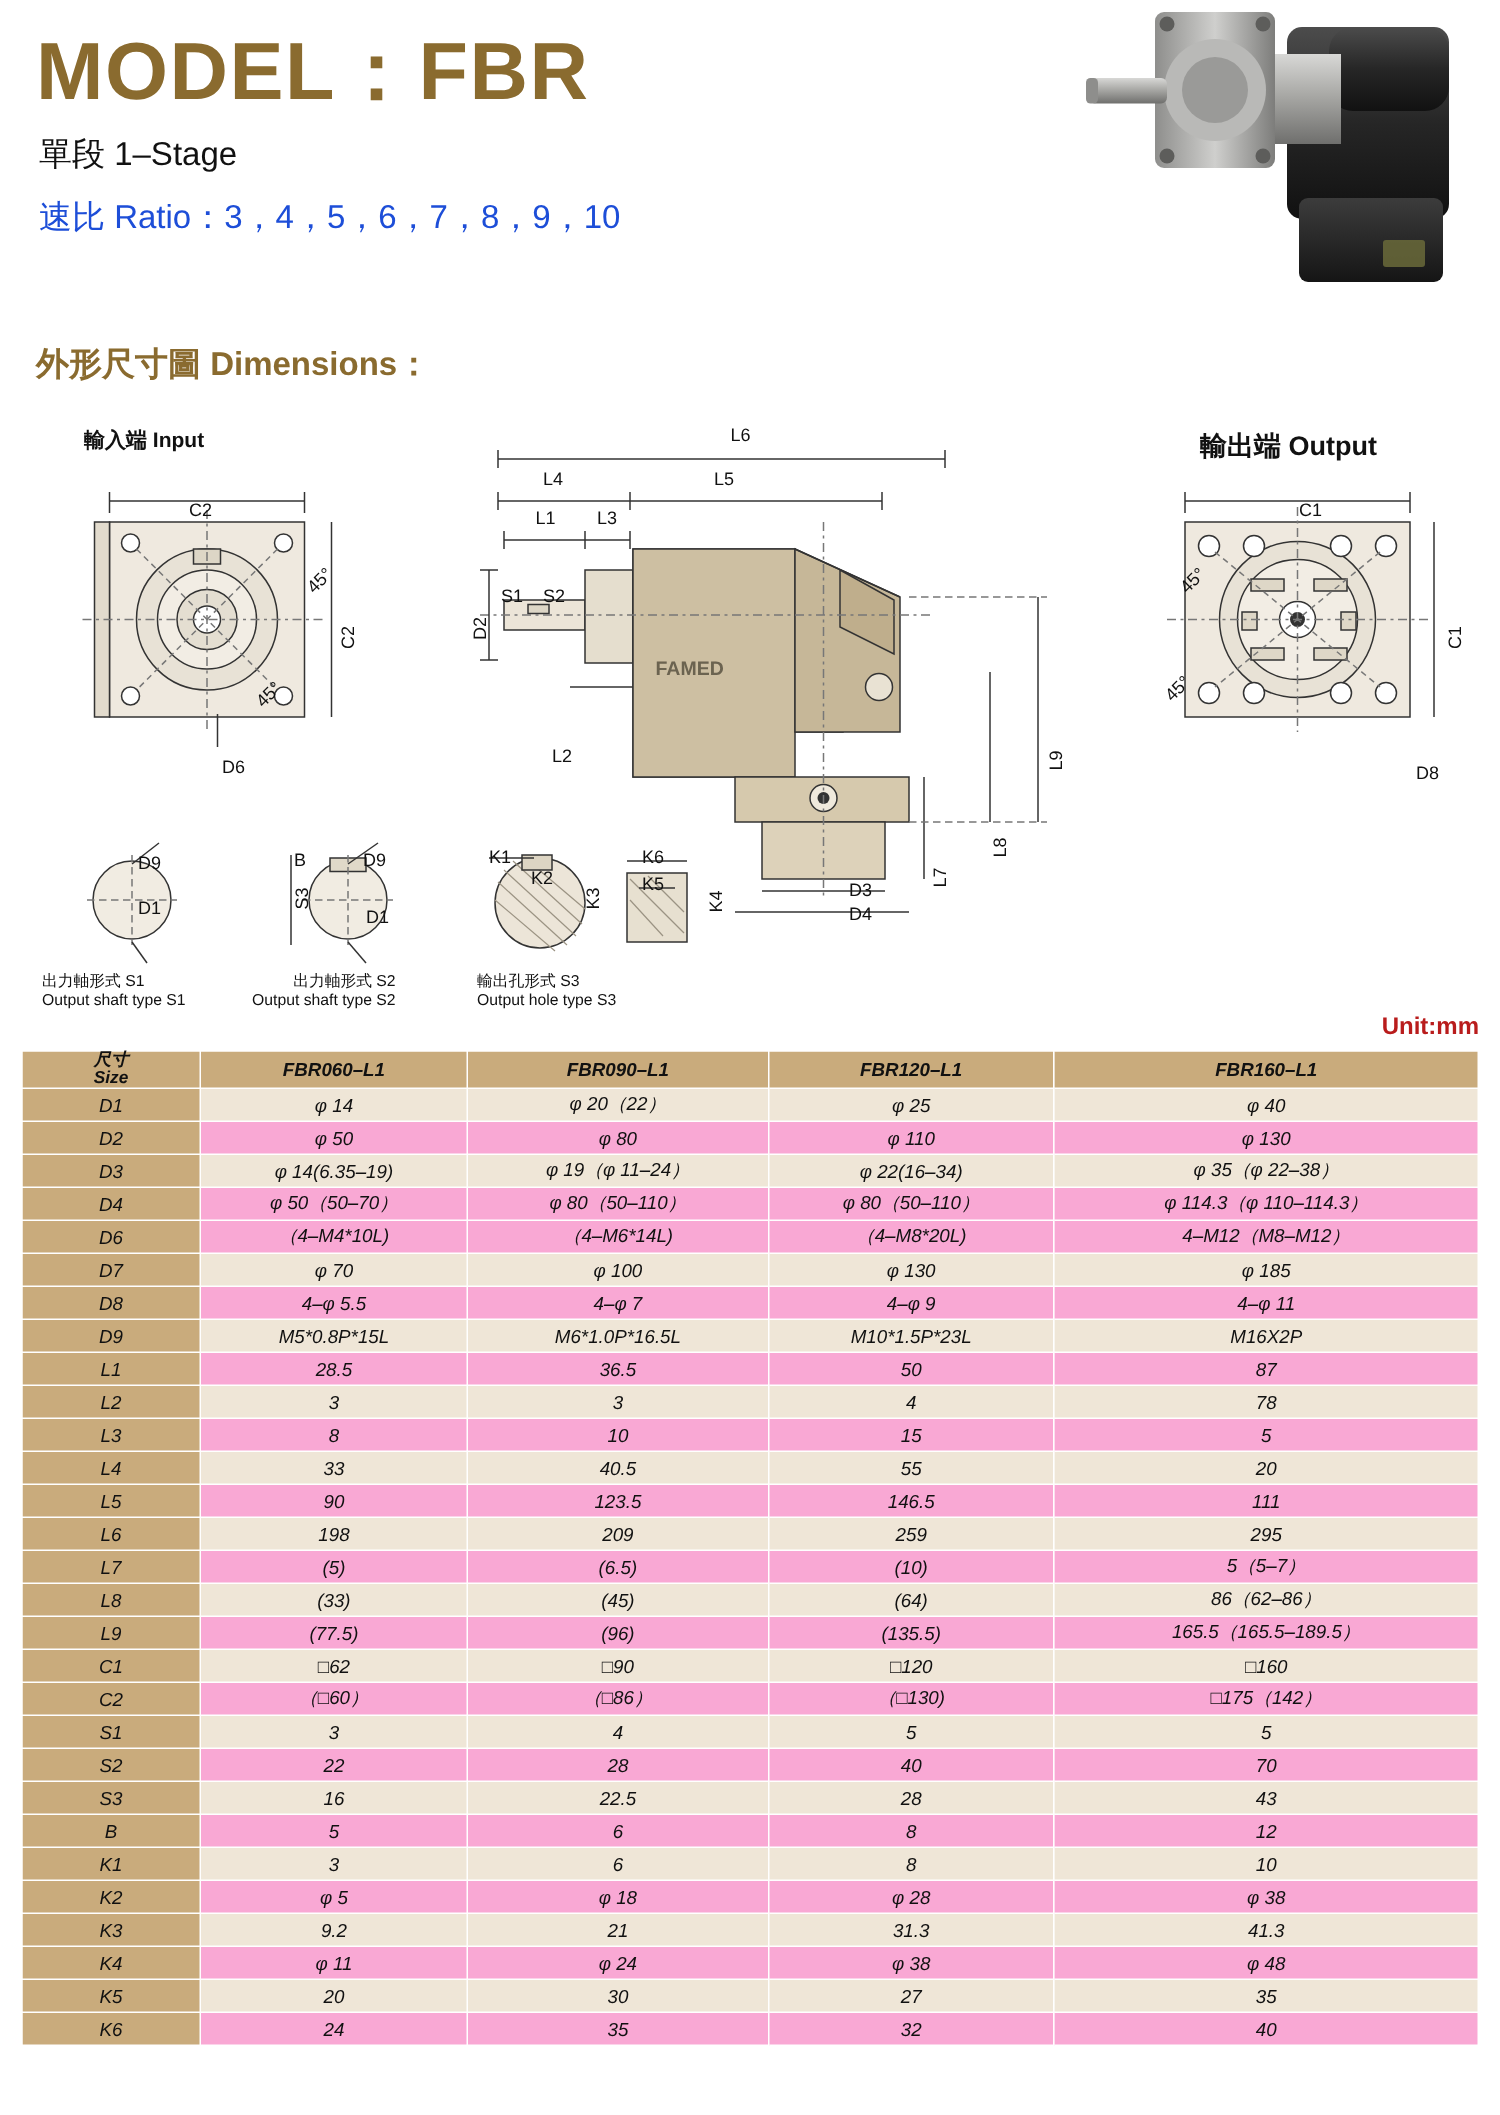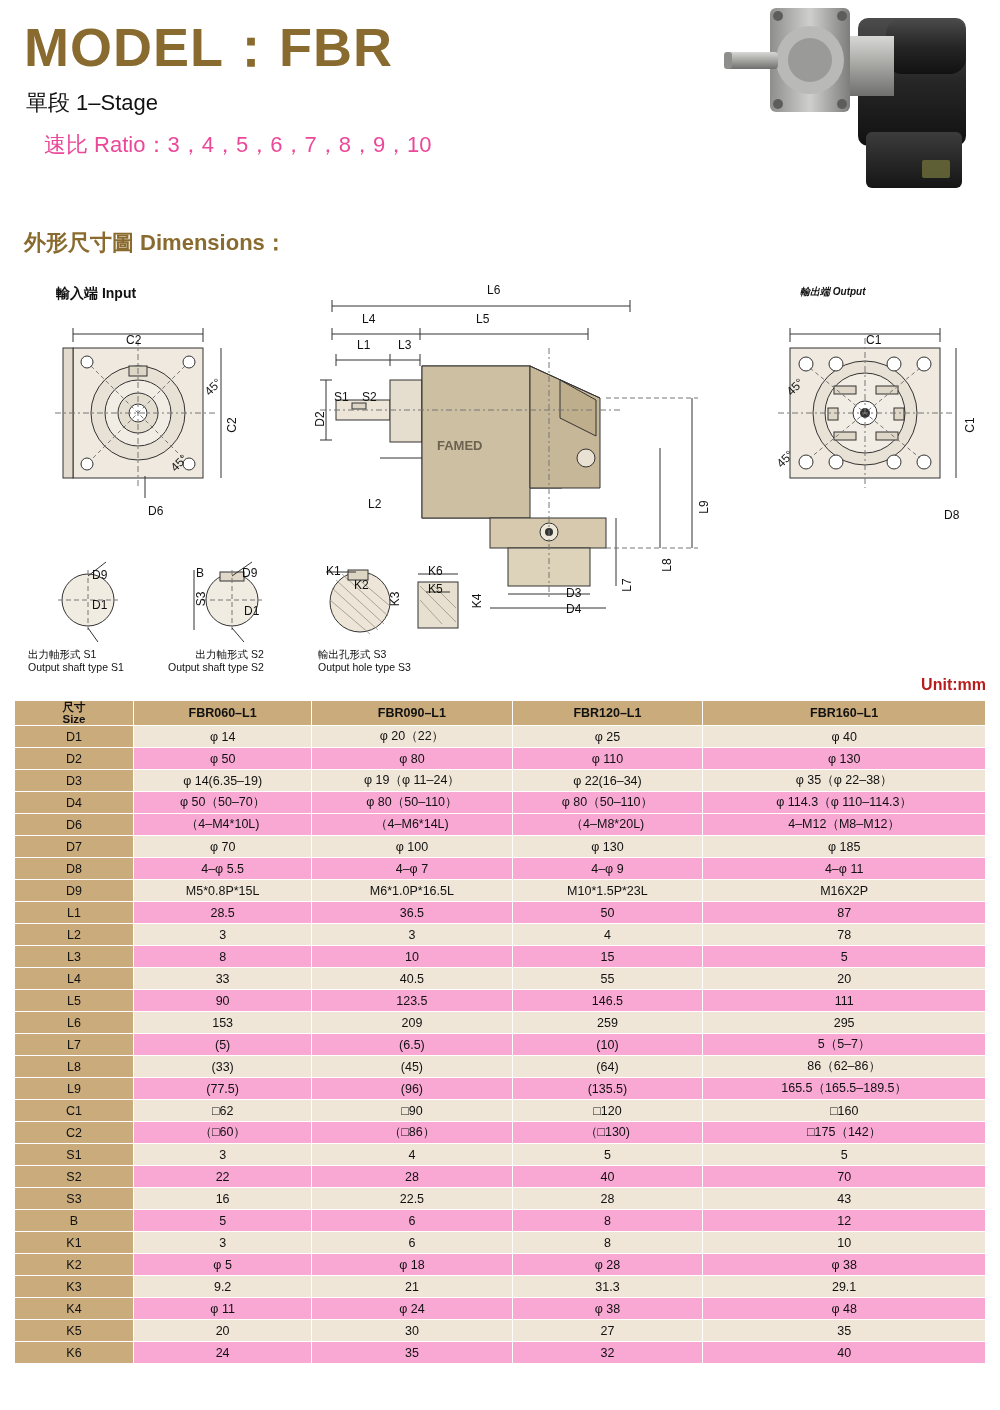--- a/index.html
+++ b/index.html
@@ -17,38 +17,38 @@
     position:absolute;left:24px;top:12px;
     font-size:54px;font-weight:bold;color:#8a6b2f;
     letter-spacing:1px;
   }
   .stage-line{
     position:absolute;left:26px;top:88px;
     font-size:22px;color:#111;
   }
   .ratio-line{
     position:absolute;left:26px;top:130px;
-    font-size:22px;color:#ec4899;margin-left:18px;
+    font-size:22px;color:#1d4ed8;
   }
   .product-photo{
     position:absolute;right:10px;top:0;width:300px;height:200px;
   }
   
   .dim-title{
     position:absolute;left:24px;top:228px;
     font-size:22px;font-weight:bold;color:#8a6b2f;
   }
   .lbl{position:absolute;font-size:12px;color:#111;}
   .input-label{position:absolute;left:56px;top:285px;font-size:14px;font-weight:bold;}
-  .output-label{position:absolute;left:800px;top:285px;font-size:10px;font-weight:bold;font-style:italic;}
+  .output-label{position:absolute;left:800px;top:285px;font-size:18px;font-weight:bold;}
   .unit-label{position:absolute;right:14px;top:676px;font-size:16px;font-weight:bold;color:#b91c1c;}
   .drawing{position:absolute;left:0;top:270px;width:1000px;height:410px;}
   .cap{position:absolute;font-size:10.5px;line-height:1.25;color:#111;}
   
-  .tbl-wrap{position:absolute;left:14px;top:700px;width:972px;}
+  .tbl-wrap{position:absolute;left:14px;top:700px;width:972px;font-style:italic;}
   table{border-collapse:collapse;width:972px;font-size:12.5px;}
   td,th{border:1px solid #ffffff;text-align:center;height:21px;padding:0;}
   th.hdr-size{background:#c9ab7c;color:#111;font-weight:bold;width:118px;font-size:11.5px;line-height:1.05;}
   th.hdr-col{background:#c9ab7c;color:#111;font-weight:bold;}
   td.rowlbl{background:#c9ab7c;color:#111;font-weight:normal;width:118px;}
   td.val{background:#efe6d7;}
   tr.alt td.val{background:#f9a8d4;}
 </style>
 </head>
 <body>
@@ -420,21 +420,21 @@
         </tr>
         <tr class="alt">
           <td class="rowlbl">L5</td>
           <td class="val">90</td>
           <td class="val">123.5</td>
           <td class="val">146.5</td>
           <td class="val">111</td>
         </tr>
         <tr>
           <td class="rowlbl">L6</td>
-          <td class="val">153</td>
+          <td class="val">198</td>
           <td class="val">209</td>
           <td class="val">259</td>
           <td class="val">295</td>
         </tr>
         <tr class="alt">
           <td class="rowlbl">L7</td>
           <td class="val">(5)</td>
           <td class="val">(6.5)</td>
           <td class="val">(10)</td>
           <td class="val">5（5–7）</td>
@@ -507,21 +507,21 @@
           <td class="val">φ 5</td>
           <td class="val">φ 18</td>
           <td class="val">φ 28</td>
           <td class="val">φ 38</td>
         </tr>
         <tr>
           <td class="rowlbl">K3</td>
           <td class="val">9.2</td>
           <td class="val">21</td>
           <td class="val">31.3</td>
-          <td class="val">29.1</td>
+          <td class="val">41.3</td>
         </tr>
         <tr class="alt">
           <td class="rowlbl">K4</td>
           <td class="val">φ 11</td>
           <td class="val">φ 24</td>
           <td class="val">φ 38</td>
           <td class="val">φ 48</td>
         </tr>
         <tr>
           <td class="rowlbl">K5</td>

